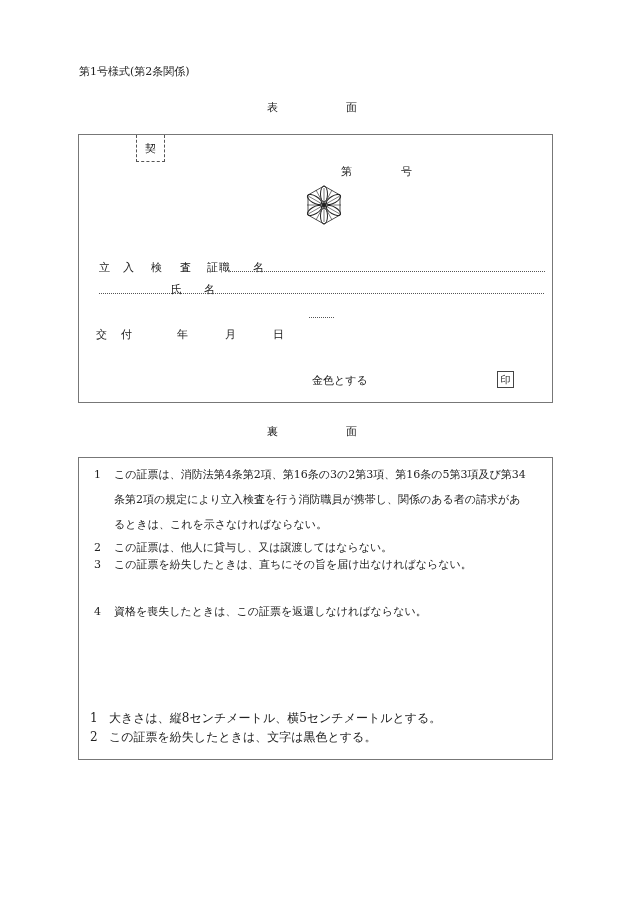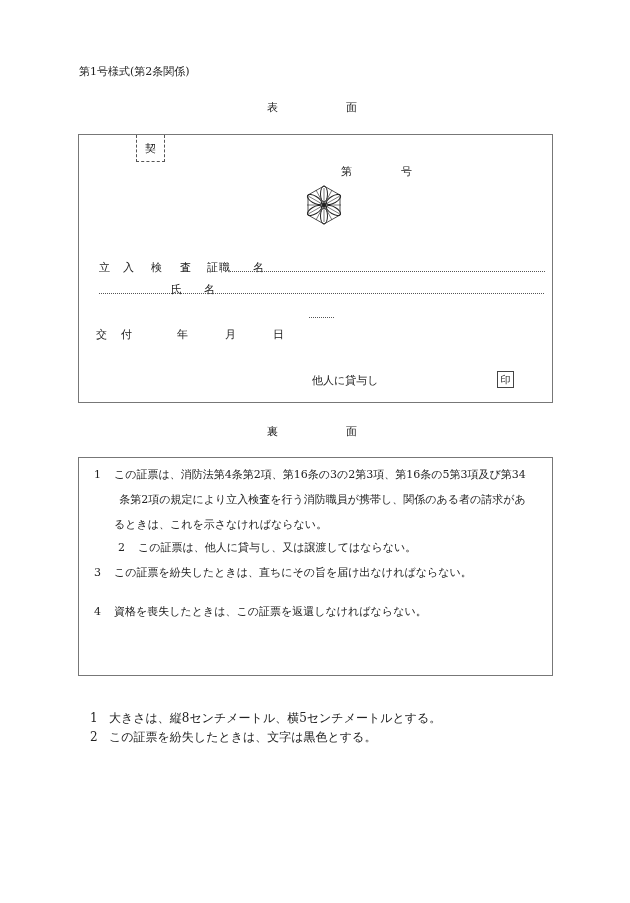--- a/index.html
+++ b/index.html
@@ -6,21 +6,21 @@
     body {
       width: 630px; height: 903px; position: relative; overflow: hidden;
       font-family: "DejaVu Serif", "Liberation Serif", serif;
       color: #222222; font-size: 11px;
     }
     .abs { position: absolute; white-space: nowrap; }
     .form-label { left: 79px; top: 64px; font-size: 11px; }
     .side-title { font-size: 11px; }
     .box { position: absolute; border: 1px solid #777777; box-sizing: border-box; }
     .front-box { left: 78px; top: 134px; width: 475px; height: 269px; }
-    .back-box { left: 78px; top: 457px; width: 475px; height: 219px; }
+    .back-box { left: 78px; top: 457px; width: 475px; height: 303px; }
     .kei-box {
       position: absolute; left: 57px; top: 0px; width: 29px; height: 27px;
       border: 1px dashed #555555; border-top: none; box-sizing: border-box;
       display: flex; align-items: center; justify-content: center; font-size: 11px;
     }
     .emblem { position: absolute; left: 224px; top: 49px; width: 42px; height: 42px; }
     .dotline { position: absolute; border-bottom: 1px dotted #555555; height: 0; }
     .seal {
       position: absolute; left: 418px; top: 236px; width: 17px; height: 17px;
       border: 1px solid #444444; box-sizing: border-box; font-size: 10px;
@@ -91,39 +91,39 @@
   <div class="dotline" style="left:20px; top:158px; width:445px;"></div>
 
   <div class="dotline" style="left:230px; top:182px; width:25px;"></div>
 
   <div class="abs" style="left:17px; top:192px;">交</div>
   <div class="abs" style="left:42px; top:192px;">付</div>
   <div class="abs" style="left:98px; top:192px;">年</div>
   <div class="abs" style="left:146px; top:192px;">月</div>
   <div class="abs" style="left:194px; top:192px;">日</div>
 
-  <div class="abs" style="left:233px; top:238px;">他人に貸与し</div>
+  <div class="abs" style="left:233px; top:238px;">金色とする</div>
   <div class="seal">
     <span>印</span>
   </div>
 </div>
 
 <div class="abs side-title" style="left:267px; top:424px;">裏</div>
 <div class="abs side-title" style="left:346px; top:424px;">面</div>
 
 <div class="box back-box">
   <div class="rev-item" style="top:4px;">
     <div><span class="rev-num">1</span><span>この証票は、消防法第4条第2項、第16条の3の2第3項、第16条の5第3項及び第34</span></div>
-    <div style="padding-left:20px;text-align:right;">条第2項の規定により立入検査を行う消防職員が携帯し、関係のある者の請求があ</div>
+    <div style="padding-left:20px;">条第2項の規定により立入検査を行う消防職員が携帯し、関係のある者の請求があ</div>
     <div style="padding-left:20px;">るときは、これを示さなければならない。</div>
   </div>
-  <div class="rev-item" style="top:77px;margin-left:24px;">
+  <div class="rev-item" style="top:77px;">
     <span class="rev-num">2</span><span>この証票は、他人に貸与し、又は譲渡してはならない。</span>
   </div>
-  <div class="rev-item" style="top:102px;">
+  <div class="rev-item" style="top:94px;">
     <span class="rev-num">3</span><span>この証票を紛失したときは、直ちにその旨を届け出なければならない。</span>
   </div>
   <div class="rev-item" style="top:141px;">
     <span class="rev-num">4</span><span>資格を喪失したときは、この証票を返還しなければならない。</span>
   </div>
 </div>
 
 <div class="notes">
   <div class="note-line"><span class="note-num">1</span><span>大きさは、縦8センチメートル、横5センチメートルとする。</span></div>
   <div class="note-line"><span class="note-num">2</span><span>この証票を紛失したときは、文字は黒色とする。</span></div>

